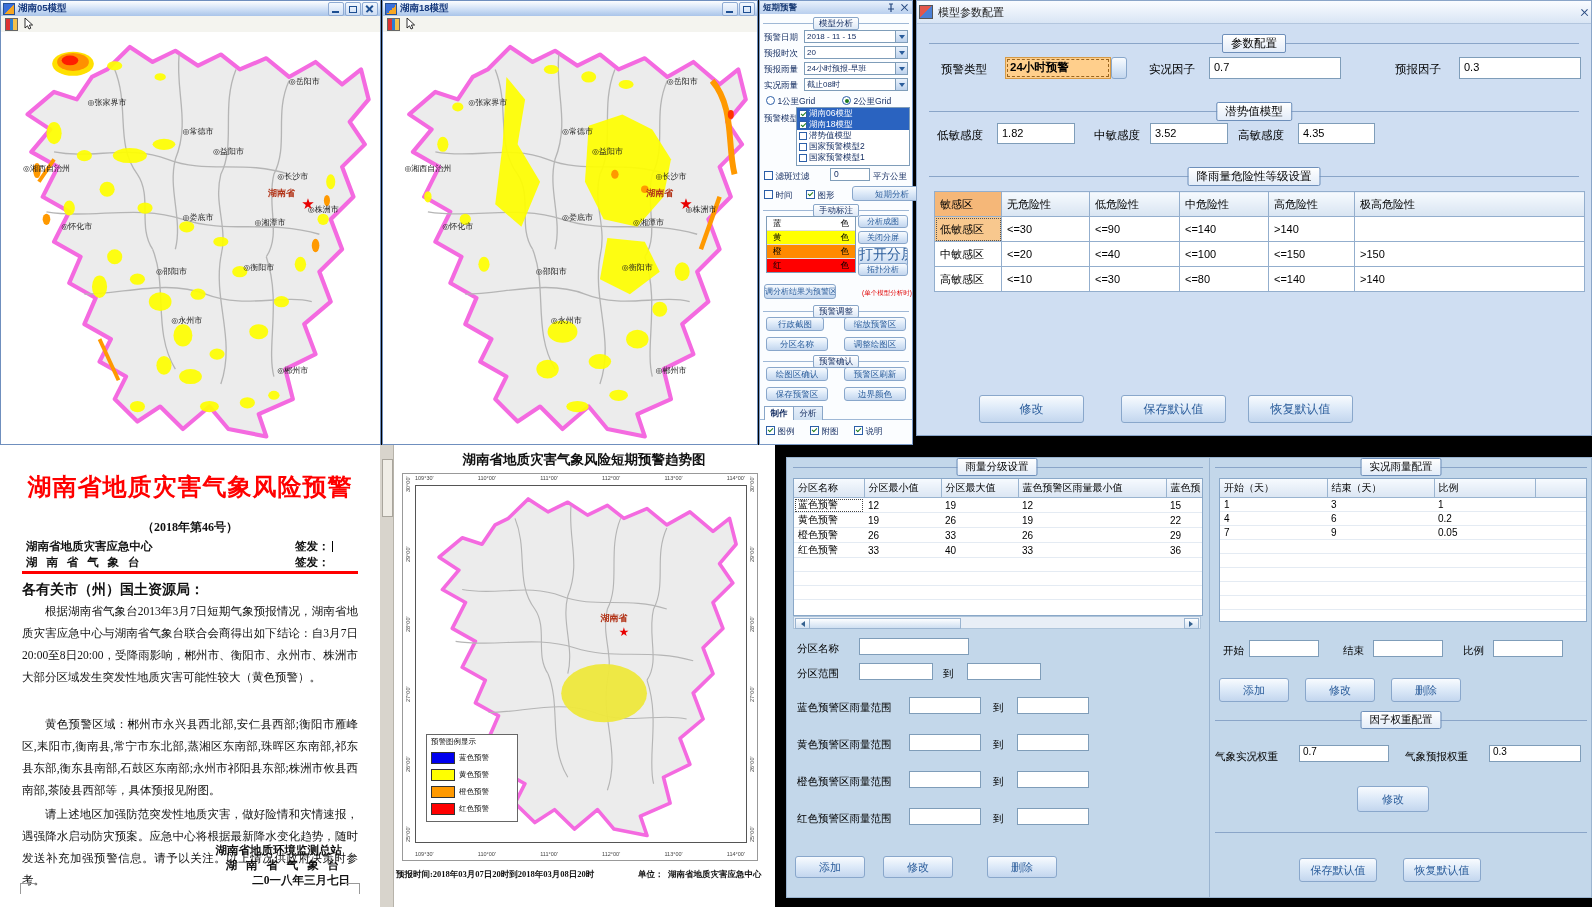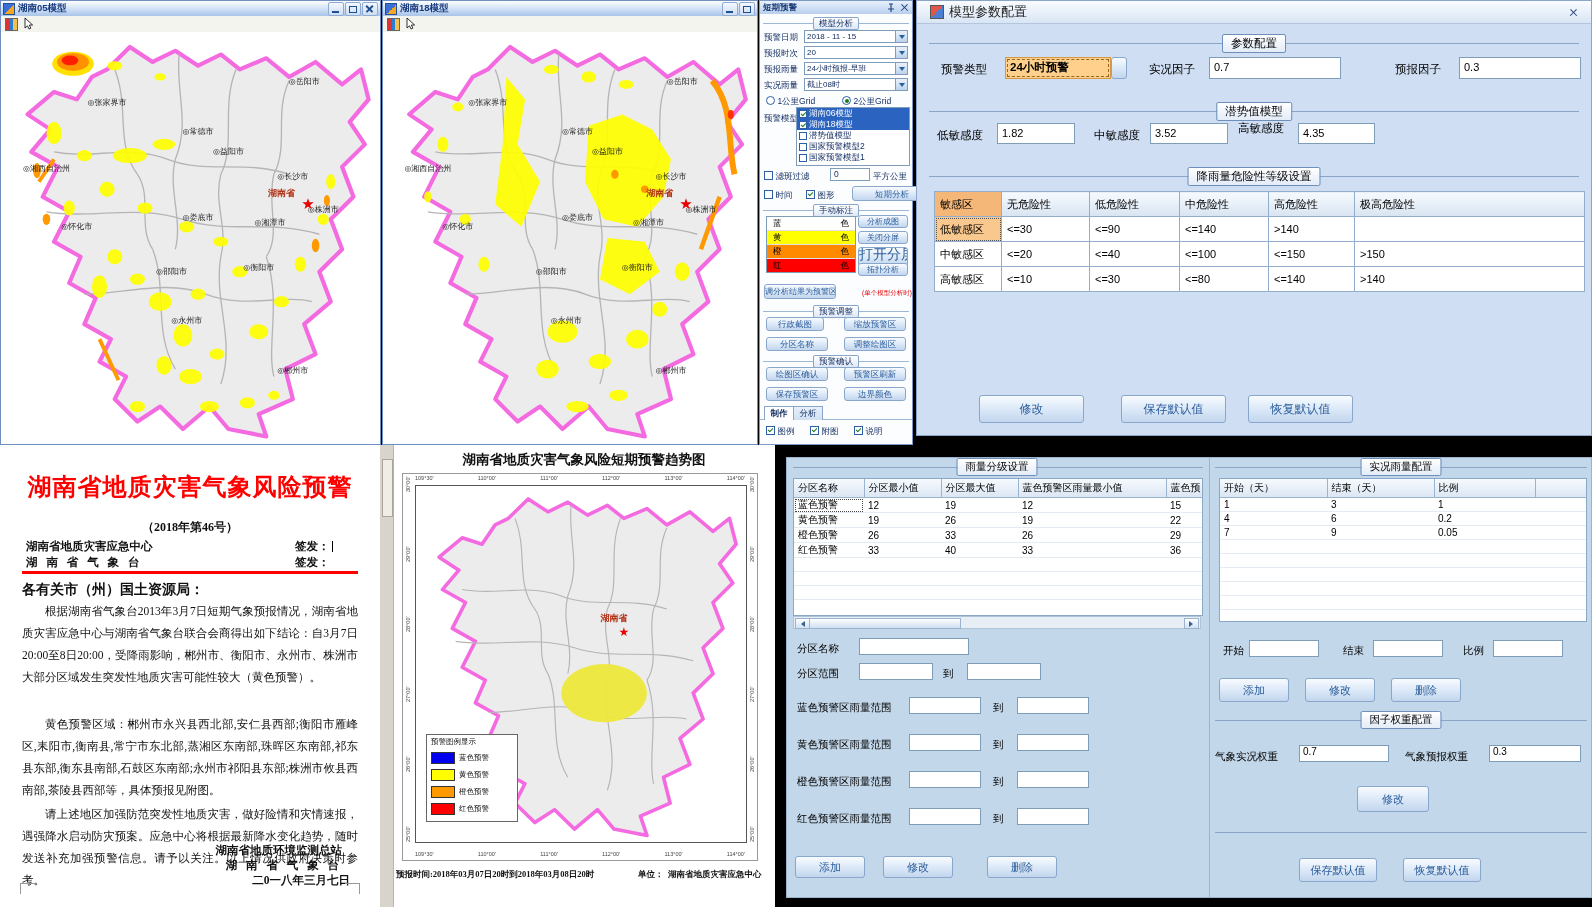--- a/index.html
+++ b/index.html
@@ -50,21 +50,21 @@
   .model-item .cb{width:8px;height:8px;}
   .model-item.selected{background:#2a63c0;color:#fff;}
   .btn{position:absolute;background:linear-gradient(#f8fbfe,#dce9f8 50%,#c3d6ee);border:1px solid #89a7cb;border-radius:3px;color:#2b5d9b;text-align:center;box-sizing:border-box;white-space:nowrap;overflow:hidden;}
   .inputbox{position:absolute;background:#fff;border:1px solid #7f9db9;box-sizing:border-box;padding-left:3px;white-space:nowrap;overflow:hidden;}
   .color-item{height:13px;display:flex;align-items:center;justify-content:space-between;padding:0 6px;border-bottom:1px solid #e0e0e0;color:#000;}
   .rednote{position:absolute;color:#e00000;font-size:6.5px;white-space:nowrap;}
   .sp-tab{position:absolute;height:13px;line-height:13px;text-align:center;border:1px solid #89a6c8;border-bottom:none;background:#fff;font-weight:bold;}
   .sp-tab.inactive{background:linear-gradient(#e8f0fa,#cfe0f2);font-weight:normal;}
   
   #pdlg{position:absolute;left:916px;top:0;width:676px;height:436px;background:#cfdef2;border:1px solid #8aa5c8;box-sizing:border-box;color:#000;}
-  .dlg-title{position:absolute;left:0;top:0;right:0;height:22px;background:linear-gradient(#fafcff,#d9e5f4);display:flex;align-items:center;padding:0 13px;font-size:13px;color:#222;border-bottom:1px solid #b3c6de;}
+  .dlg-title{position:absolute;left:0;top:0;right:0;height:22px;background:linear-gradient(#fafcff,#d9e5f4);display:flex;align-items:center;padding:0 2px;font-size:11px;color:#222;border-bottom:1px solid #b3c6de;}
   .dlg-ico{width:12px;height:12px;margin-right:5px;background:linear-gradient(135deg,#e2574c 50%,#4a7fd4 50%);border:1px solid #555;}
   .glegend{position:absolute;transform:translateX(-50%);border:1px solid #6e8fba;background:linear-gradient(#ffffff,#e3ecf8);padding:1px 8px;font-size:11.5px;border-radius:2px;white-space:nowrap;}
   .gline{position:absolute;height:1px;background:#8aa5c8;}
   .dlbl{position:absolute;font-size:11.5px;white-space:nowrap;}
   .dinput{position:absolute;background:#fff;border:1px solid #7f9db9;box-sizing:border-box;font-size:11px;line-height:18px;padding-left:4px;}
   .dcombo{position:absolute;background:#ffcf8c;border:1px solid #d69a46;outline:1px dashed #9a6620;outline-offset:-3px;box-sizing:border-box;font-size:11.5px;font-weight:bold;line-height:18px;padding-left:4px;}
   .risktbl{position:absolute;border-collapse:collapse;table-layout:fixed;background:#fff;font-size:11px;}
   .risktbl th,.risktbl td{border:1px solid #93aecd;padding:2px 5px;text-align:left;font-weight:normal;height:20px;overflow:hidden;white-space:nowrap;}
   .risktbl th{background:linear-gradient(#f6fafe,#d8e4f2);}
   .risktbl th.zoneh{background:#f5b778;}
@@ -418,21 +418,21 @@
   <div class="dinput" style="left:292px;top:56px;width:132px;height:22px;">0.7</div>
   <span class="dlbl" style="left:478px;top:61px;">预报因子</span>
   <div class="dinput" style="left:542px;top:56px;width:122px;height:22px;">0.3</div>
 
   <div class="gline" style="left:12px;right:12px;top:110px;"></div>
   <span class="glegend" style="left:50%;top:101px;">潜势值模型</span>
   <span class="dlbl" style="left:20px;top:127px;">低敏感度</span>
   <div class="dinput" style="left:80px;top:122px;width:78px;height:21px;">1.82</div>
   <span class="dlbl" style="left:177px;top:127px;">中敏感度</span>
   <div class="dinput" style="left:233px;top:122px;width:78px;height:21px;">3.52</div>
-  <span class="dlbl" style="left:321px;top:120px;text-align:center;">高敏感度</span>
+  <span class="dlbl" style="left:321px;top:127px;text-align:center;">高敏感度</span>
   <div class="dinput" style="left:381px;top:122px;width:77px;height:21px;">4.35</div>
 
   <div class="gline" style="left:12px;right:12px;top:175px;"></div>
   <span class="glegend" style="left:50%;top:166px;">降雨量危险性等级设置</span>
   <table class="risktbl" style="left:17px;top:190px;width:650px;">
     <colgroup>
           <col style="width:67px">
           <col style="width:88px">
           <col style="width:90px">
           <col style="width:89px">

